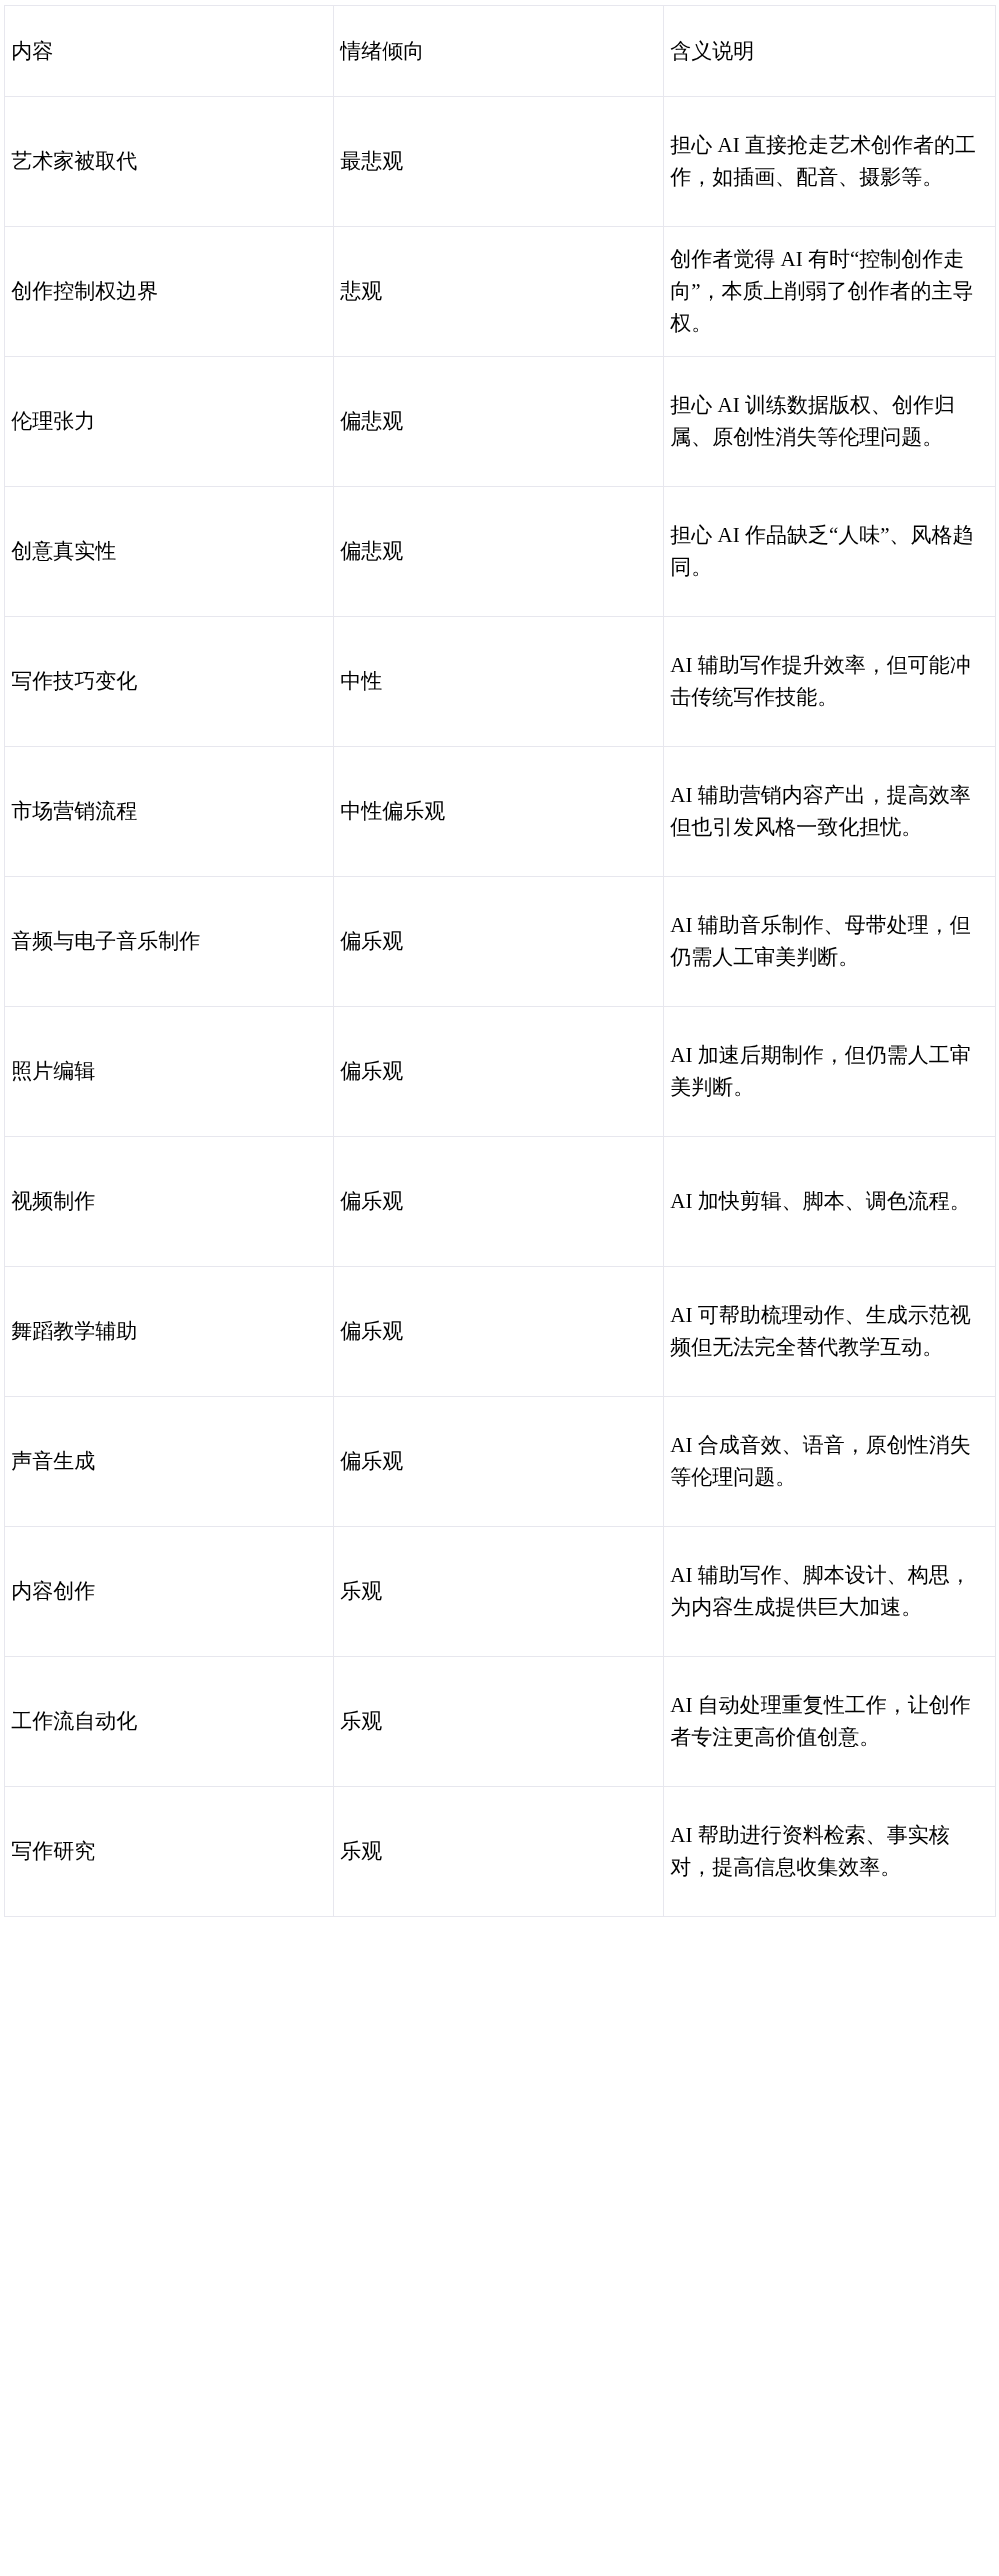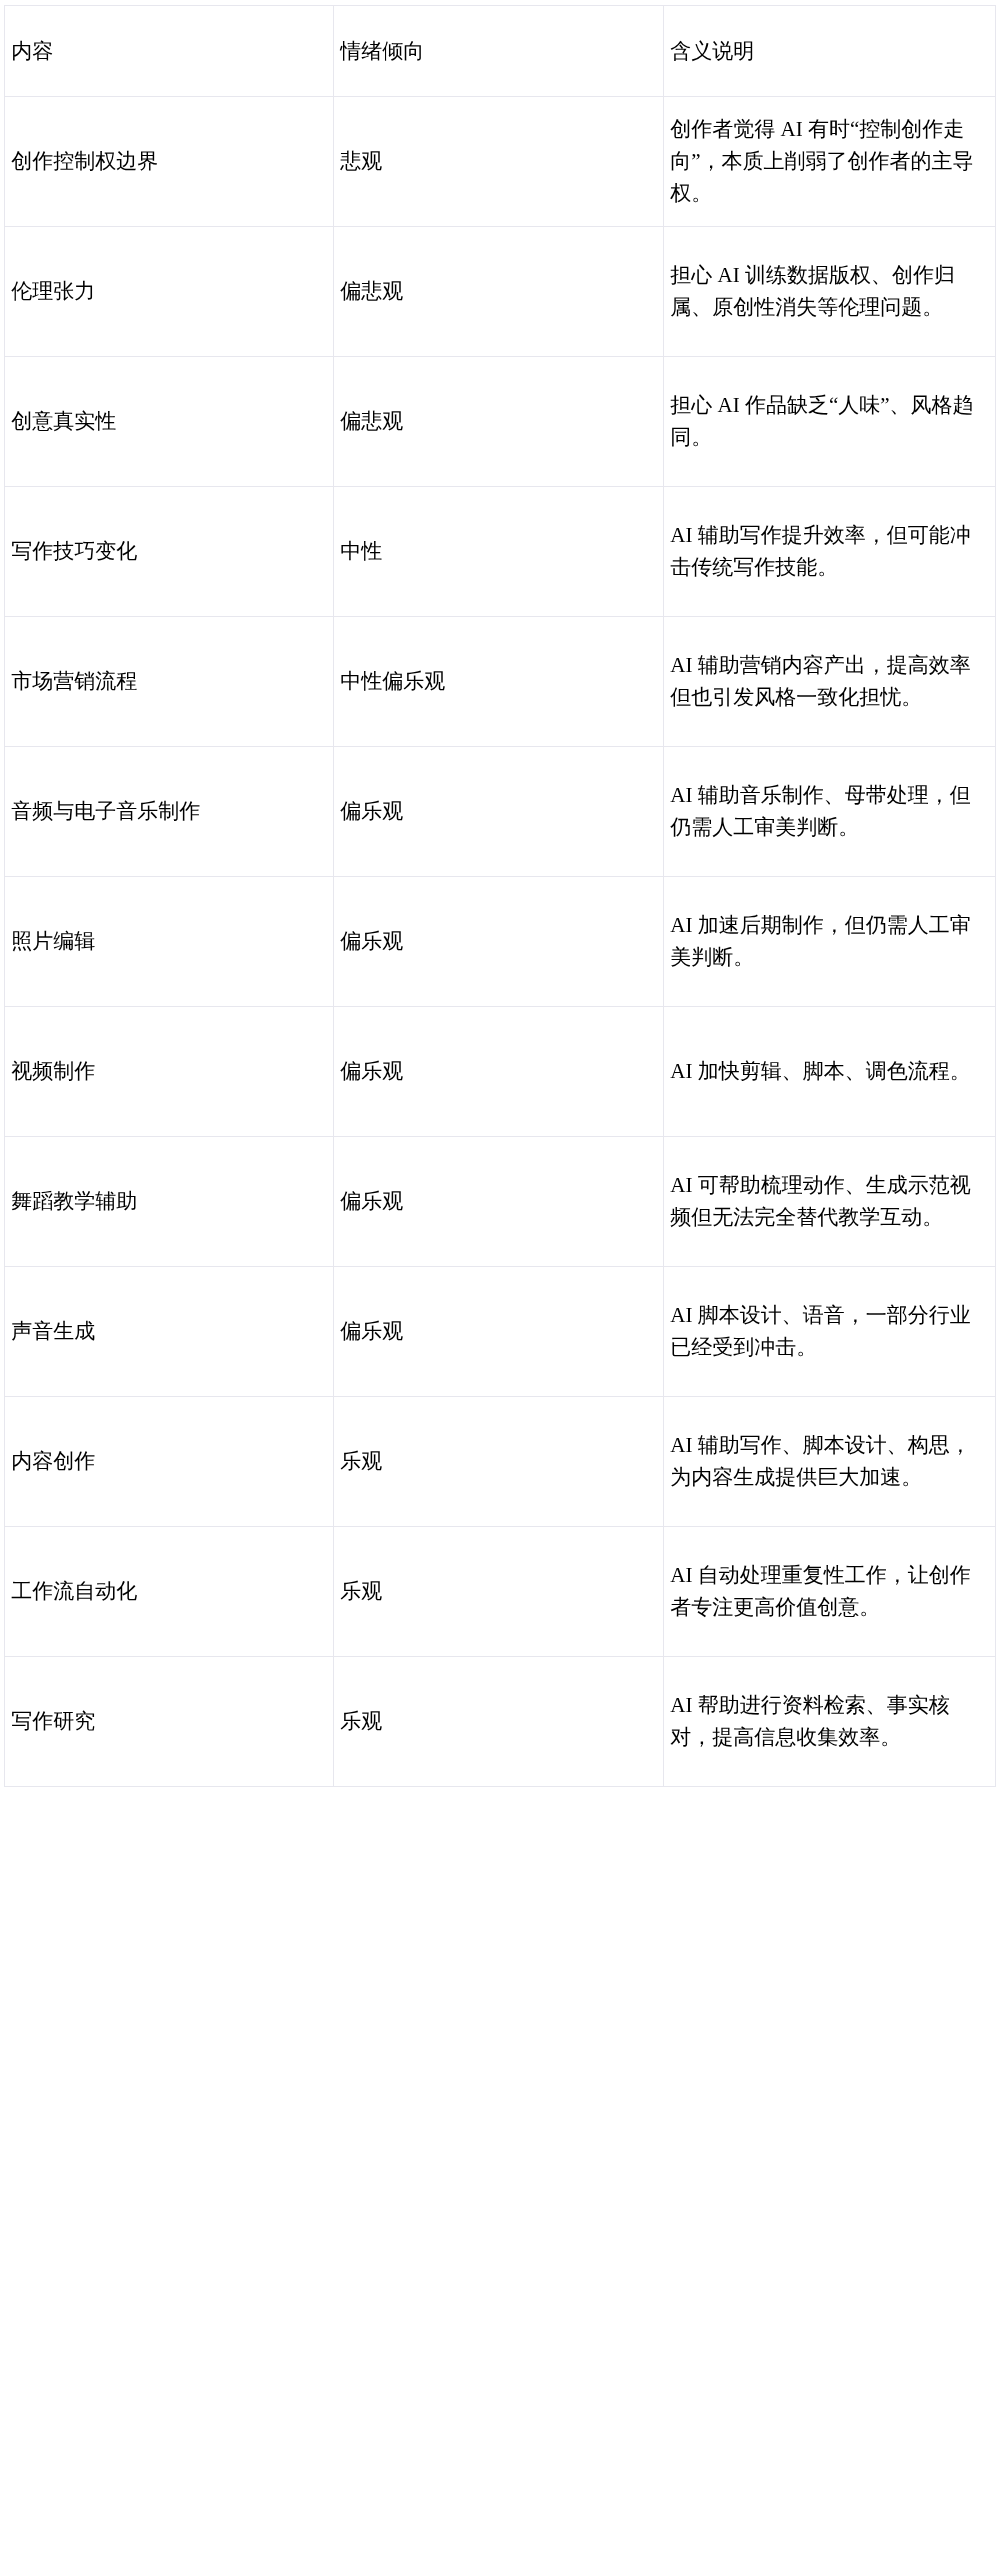--- a/index.html
+++ b/index.html
@@ -50,20 +50,25 @@
     </colgroup>
     <thead>
       <tr>
         <th>内容</th>
         <th>情绪倾向</th>
         <th>含义说明</th>
       </tr>
     </thead>
     <tbody>
       <tr>
+        <td>艺术家被取代</td>
+        <td>最悲观</td>
+        <td>担心 AI 直接抢走艺术创作者的工作，如插画、配音、摄影等。</td>
+      </tr>
+      <tr>
         <td>创作控制权边界</td>
         <td>悲观</td>
         <td>创作者觉得 AI 有时“控制创作走向”，本质上削弱了创作者的主导权。</td>
       </tr>
       <tr>
         <td>伦理张力</td>
         <td>偏悲观</td>
         <td>担心 AI 训练数据版权、创作归属、原创性消失等伦理问题。</td>
       </tr>
       <tr>
@@ -97,21 +102,21 @@
         <td>AI 加快剪辑、脚本、调色流程。</td>
       </tr>
       <tr>
         <td>舞蹈教学辅助</td>
         <td>偏乐观</td>
         <td>AI 可帮助梳理动作、生成示范视频但无法完全替代教学互动。</td>
       </tr>
       <tr>
         <td>声音生成</td>
         <td>偏乐观</td>
-        <td>AI 脚本设计、语音，一部分行业已经受到冲击。</td>
+        <td>AI 合成音效、语音，原创性消失等伦理问题。</td>
       </tr>
       <tr>
         <td>内容创作</td>
         <td>乐观</td>
         <td>AI 辅助写作、脚本设计、构思，为内容生成提供巨大加速。</td>
       </tr>
       <tr>
         <td>工作流自动化</td>
         <td>乐观</td>
         <td>AI 自动处理重复性工作，让创作者专注更高价值创意。</td>

